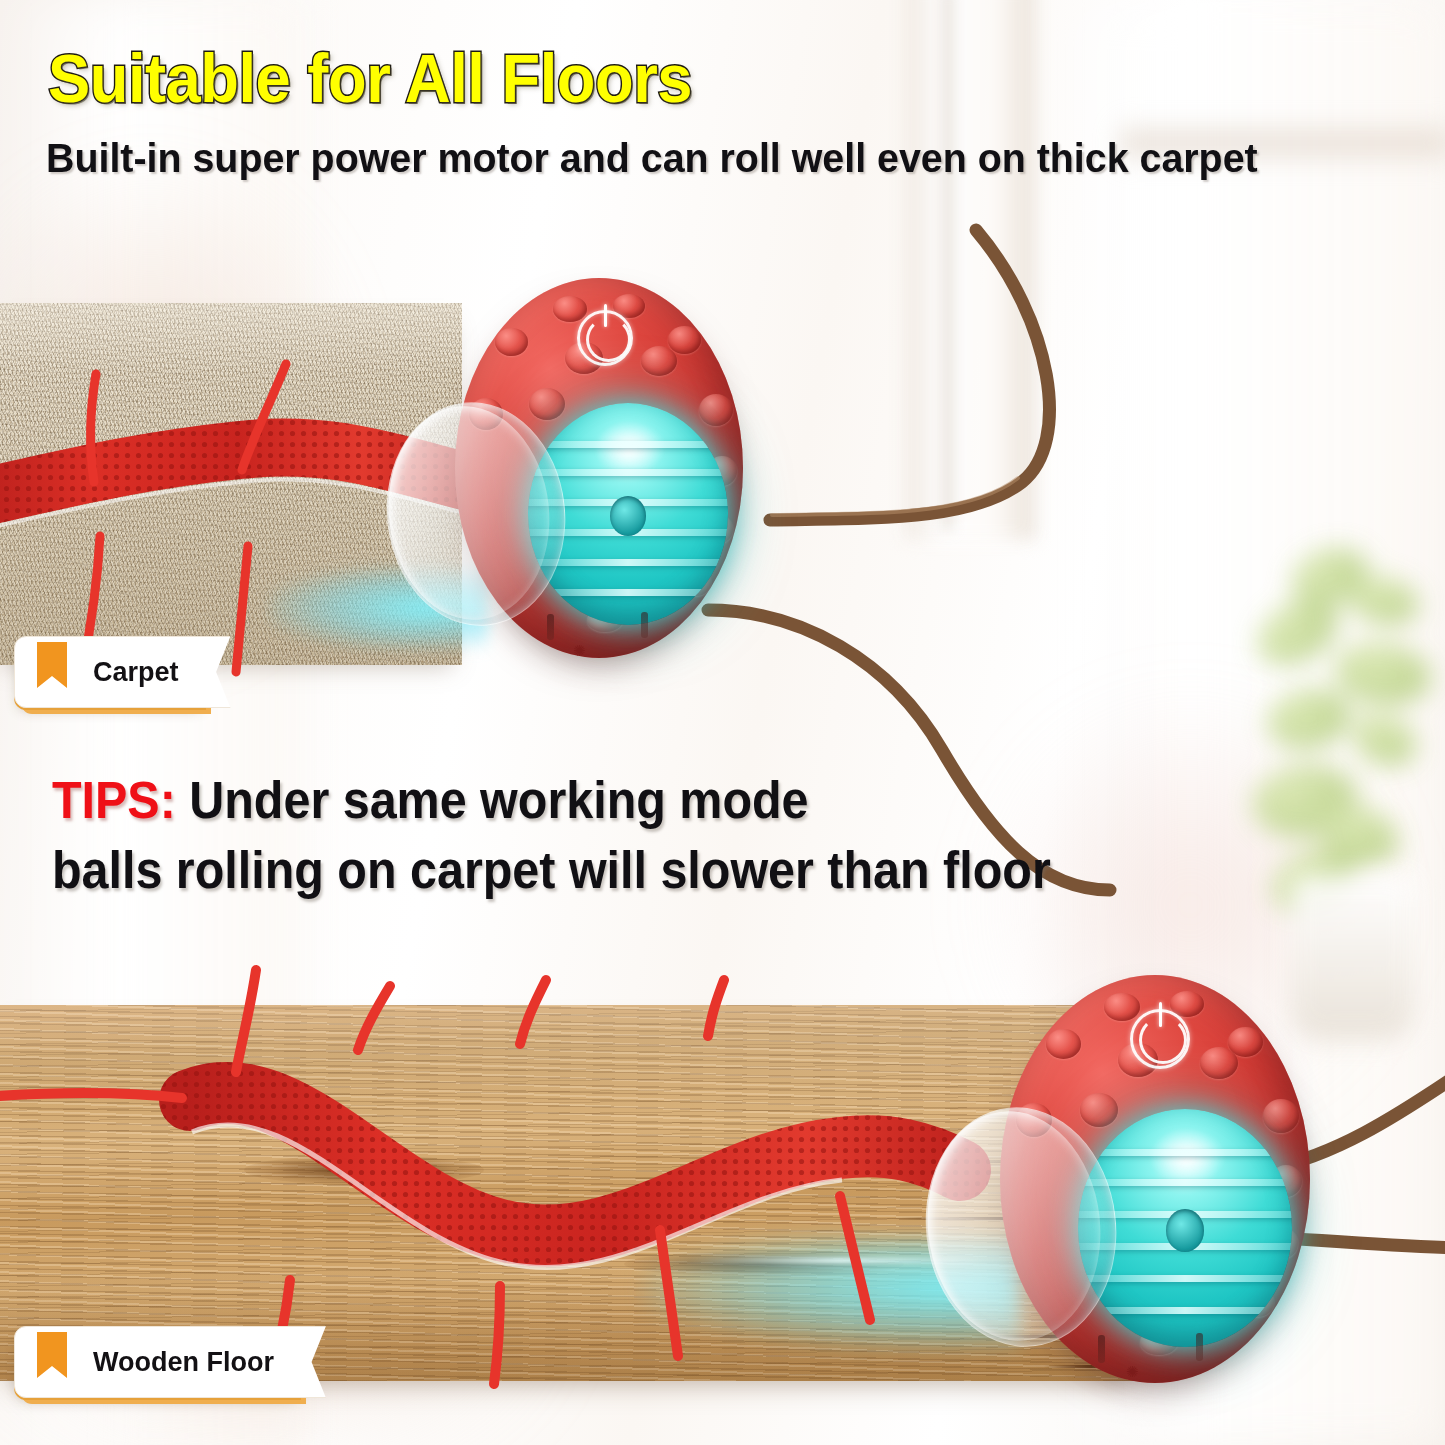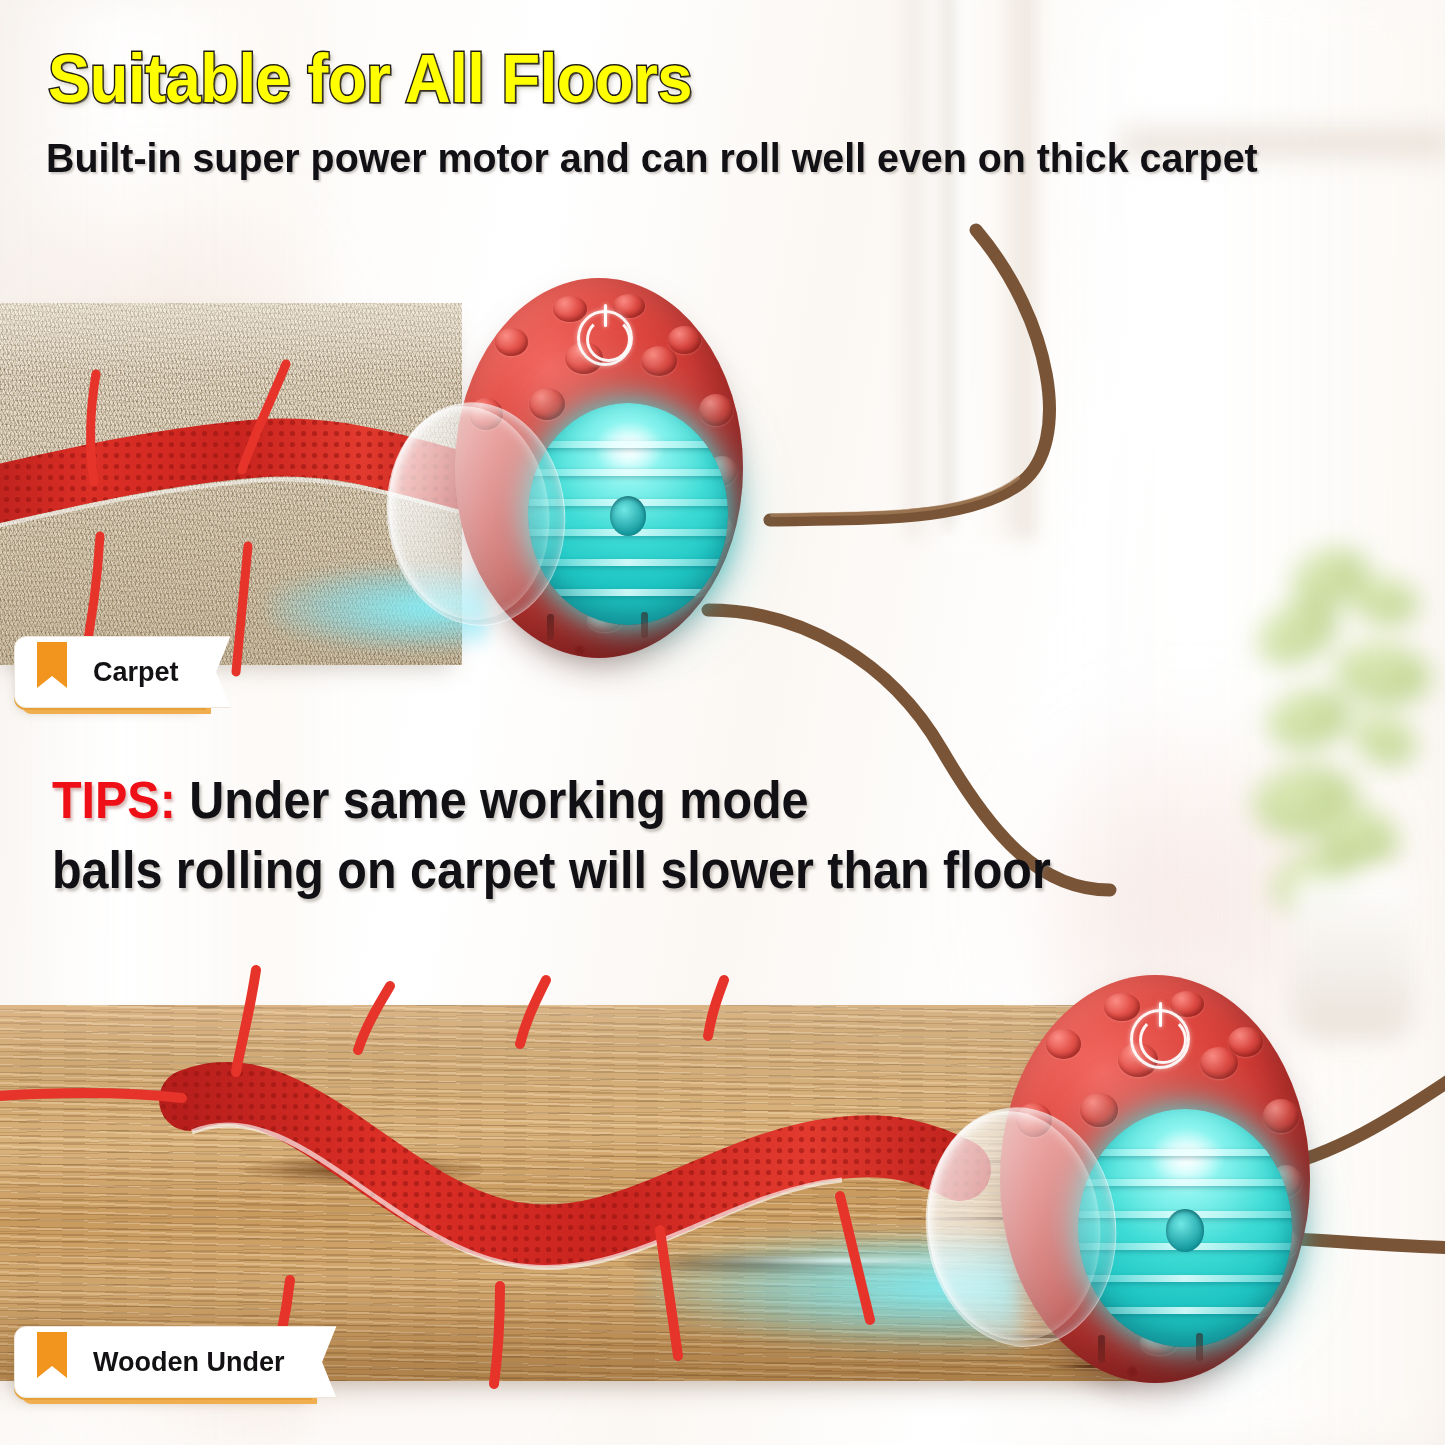--- a/index.html
+++ b/index.html
@@ -496,19 +496,19 @@
                 background:linear-gradient(110deg,rgba(255,255,255,.55),rgba(255,255,255,.18) 62%,rgba(255,255,255,.04));
                 box-shadow:inset 3px 3px 12px rgba(255,255,255,.7);z-index:5;transform:rotate(-6deg);"></div>
 
     <div class="vent" style="left:98px;top:360px;height:28px;z-index:6;"></div>
     <div class="vent" style="left:196px;top:358px;height:28px;z-index:6;"></div>
     <div class="ball-logo" style="left:126px;top:388px;z-index:6;">✺</div>
   </div>
 
   <div class="banner" id="banner-wood">
     <div class="bookmark"></div>
-    <div class="banner-label">Wooden Under</div>
+    <div class="banner-label">Wooden Floor</div>
   </div>
 
   <div class="title">Suitable for All Floors</div>
   <div class="subtitle">Built-in super power motor and can roll well even on thick carpet</div>
 
 </div>
 
 </body></html>

